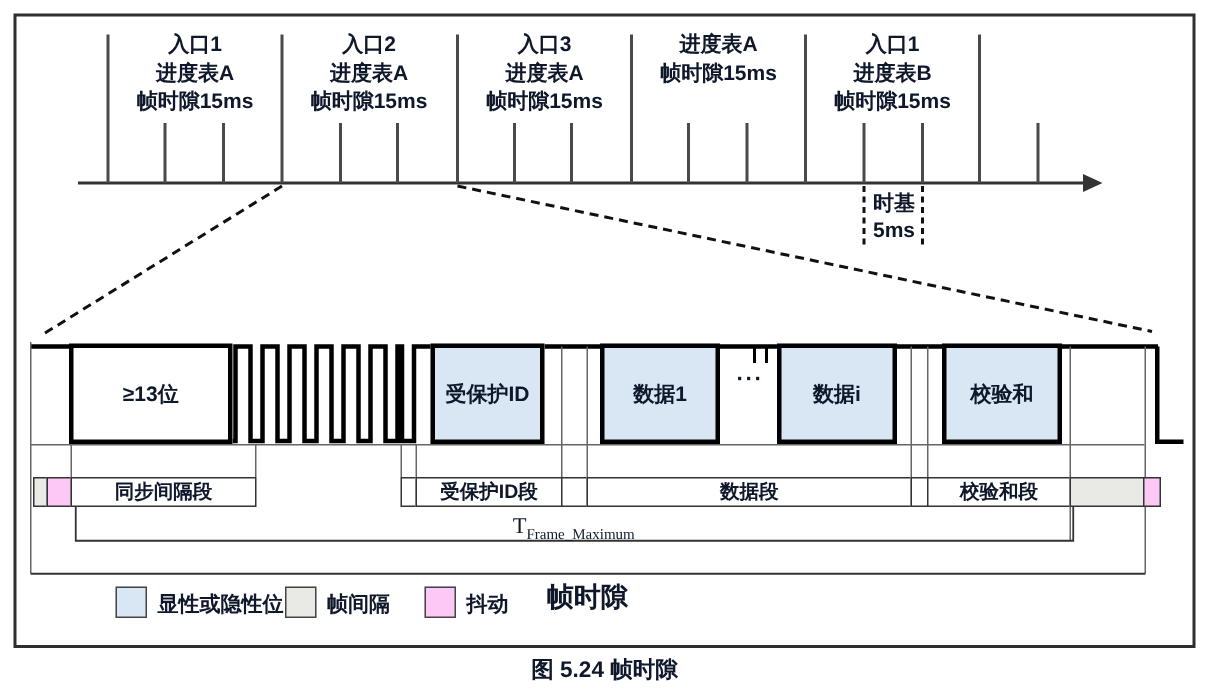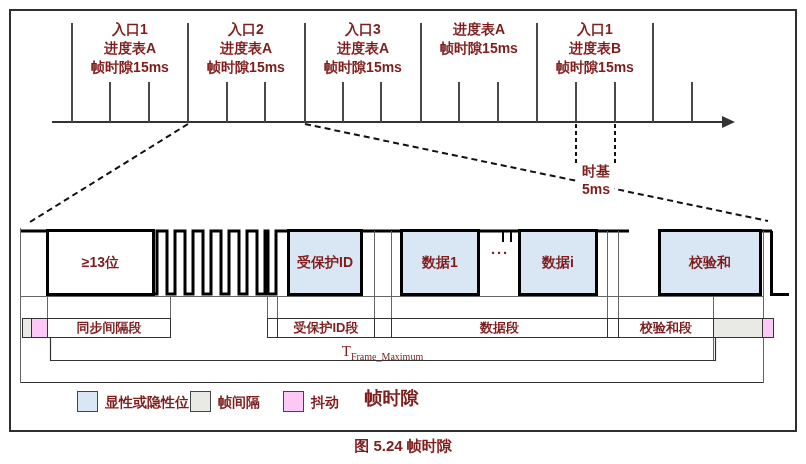--- a/index.html
+++ b/index.html
@@ -1,21 +1,21 @@
 <!DOCTYPE html>
 <html><head>
 <meta charset="utf-8">
 <style>
   html,body{margin:0;padding:0;background:#fff;}
   .stage{position:relative;width:806px;height:464px;background:#fff;
-         font-family:"Liberation Sans",sans-serif;color:#7f1d1d;overflow:hidden;}
+         font-family:"Liberation Sans",sans-serif;color:#0f172a;overflow:hidden;}
   .abs{position:absolute;box-sizing:border-box;}
   .outer{left:9px;top:9px;width:788px;height:423px;border:2px solid #2f2f2f;}
   .entry{top:20px;width:116px;text-align:center;font-size:14px;font-weight:bold;line-height:19px;}
-  .tbase{left:578px;top:126px;width:36px;text-align:center;font-size:14px;font-weight:bold;line-height:18px;background:#fff;margin-top:36px;}
+  .tbase{left:578px;top:126px;width:36px;text-align:center;font-size:14px;font-weight:bold;line-height:18px;background:#fff;}
   .fbox{top:229px;height:67px;border:3px solid #000;background:#fff;
         display:flex;align-items:center;justify-content:center;font-size:14px;font-weight:bold;}
   .dots{left:481px;top:244px;width:38px;text-align:center;font-size:15px;font-weight:bold;letter-spacing:1px;}
   .cell{top:318px;height:20px;border:1px solid #333;background:#fff;
         font-size:13px;font-weight:bold;text-align:center;line-height:18px;overflow:hidden;}
   .tmax{left:50px;top:343px;width:665px;text-align:center;font-family:"Liberation Serif",serif;font-size:15px;}
   .tmax sub{font-size:10px;}
   .fslot{left:20px;top:386px;width:743px;text-align:center;font-size:18px;font-weight:bold;}
   .lgroup{top:390px;height:22px;display:flex;align-items:flex-end;gap:7px;font-size:14px;font-weight:bold;}
   .swatch{width:21px;height:21px;border:1px solid #444;box-sizing:border-box;}
@@ -100,21 +100,21 @@
   <div class="abs fbox" style="left: 287px; width: 76px; background: rgb(217, 231, 245);">
     <span>受保护ID</span>
   </div>
   <div class="abs fbox" style="left: 400px; width: 80px; background: rgb(217, 231, 245); align-items: center;">
     <span>数据1</span>
   </div>
   <div class="abs dots">···</div>
   <div class="abs fbox" style="left: 518px; width: 80px; background: rgb(217, 231, 245);">
     <span>数据i</span>
   </div>
-  <div class="abs fbox" style="left: 658px; width: 104px; background: rgb(217, 231, 245);">
+  <div class="abs fbox" style="left: 628px; width: 80px; background: rgb(217, 231, 245);">
     <span>校验和</span>
   </div>
 
   <div class="abs cell" style="left: 22px; width: 10px; background: rgb(233, 233, 230);"></div>
   <div class="abs cell" style="left: 31px; width: 17px; background: rgb(252, 200, 245);"></div>
   <div class="abs cell" style="left:47px;width:124px">
     <span>同步间隔段</span>
   </div>
   <div class="abs cell" style="left:267px;width:11px"></div>
   <div class="abs cell" style="left:277px;width:98px">

